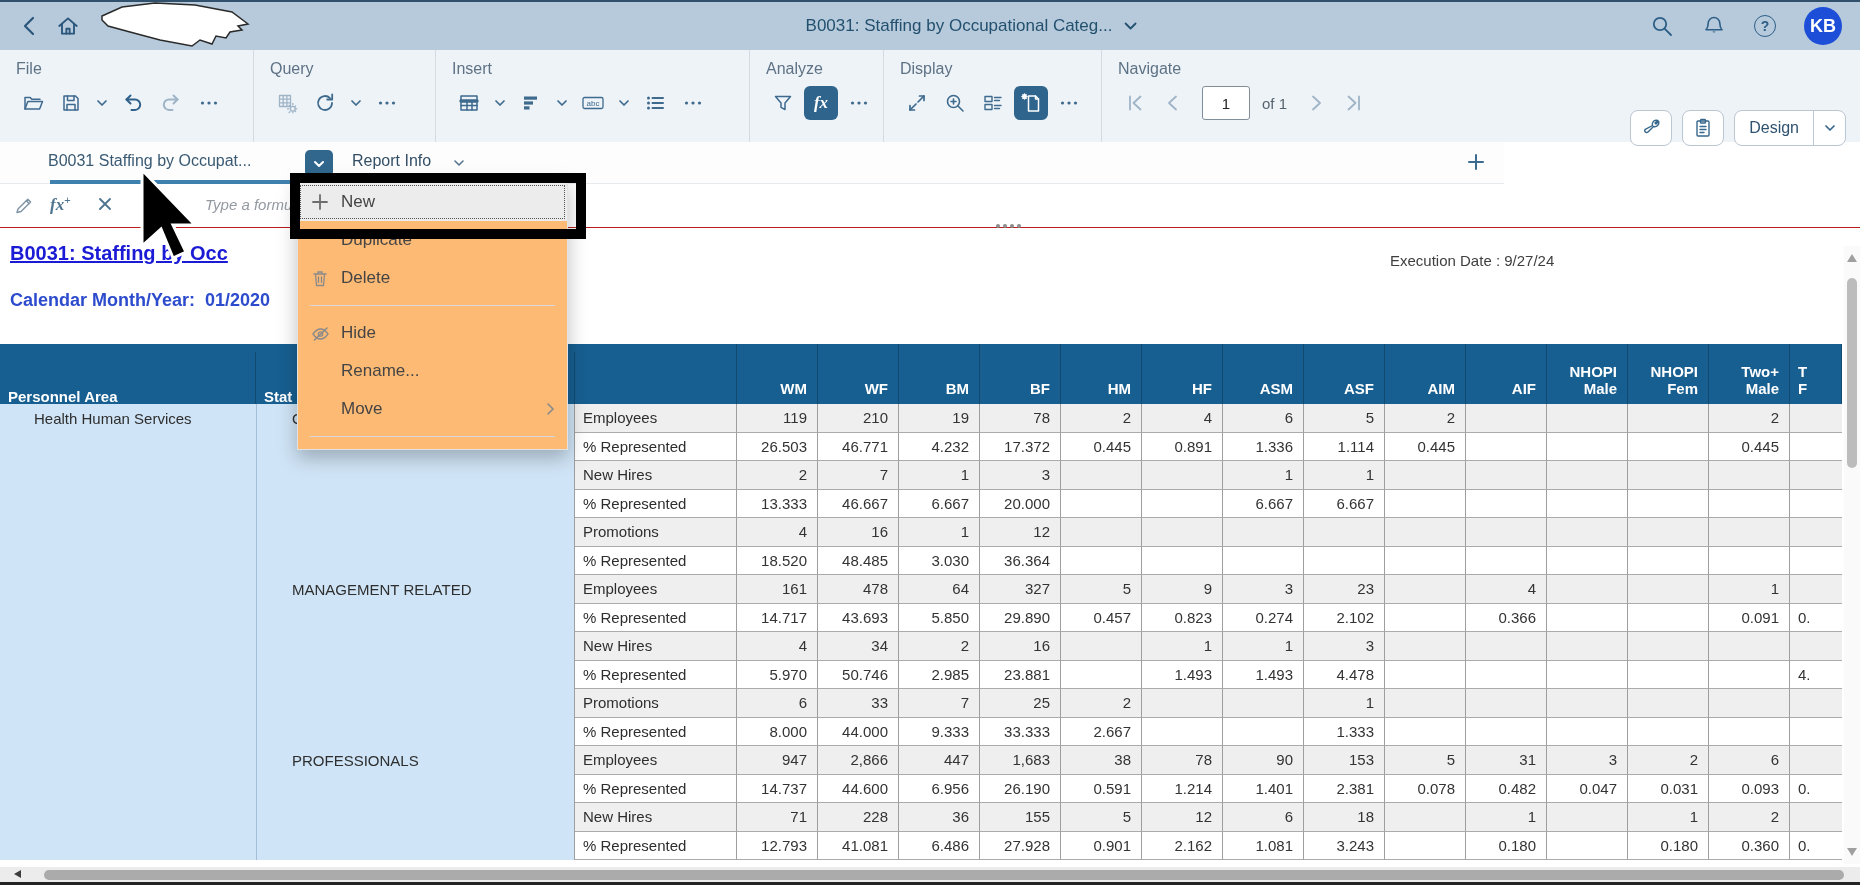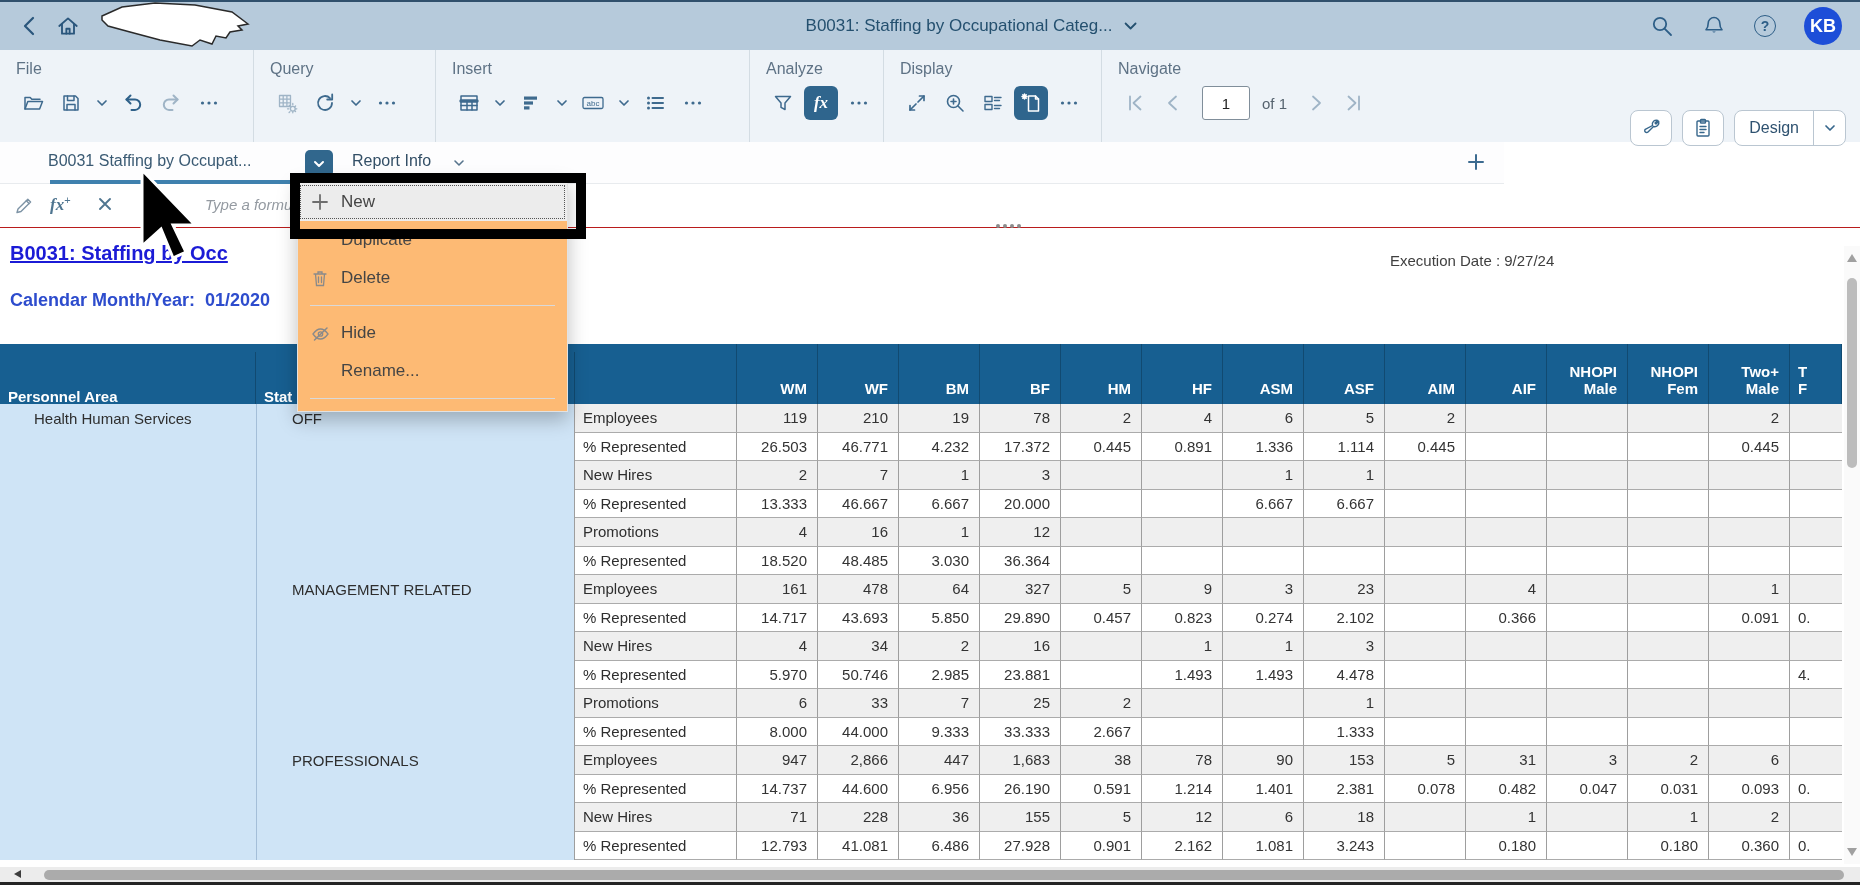--- a/index.html
+++ b/index.html
@@ -837,20 +837,29 @@
             <circle cx="9.5" cy="10" r="2.2"></circle>
             <path d="M3.5 16L16 4" stroke-width="1.5"></path>
           </svg>
         </span>
         <span class="mi-label">Hide</span>
       </div>
       <div class="menu-item">
         <span class="mi-icon"></span>
         <span class="mi-label">Rename...</span>
       </div>
+      <div class="menu-item">
+        <span class="mi-icon"></span>
+        <span class="mi-label">Move</span>
+        <span class="mi-sub">
+          <svg width="14" height="14" viewBox="0 0 14 14" fill="none" stroke="#8a8a8a" stroke-width="1.6" stroke-linecap="round">
+            <path d="M5 2l5 5-5 5"></path>
+          </svg>
+        </span>
+      </div>
       <div class="menu-divider"></div>
     </div>
   <div class="hl-frame"></div>
 
   <span class="cursor">
     <svg width="60" height="94" viewBox="0 0 60 94">
         <polygon points="4,2 4,78 23,61 35,90 48,84 35,57 57,57" fill="#000" stroke="#fff" stroke-width="3"></polygon>
       </svg>
   </span>
 

